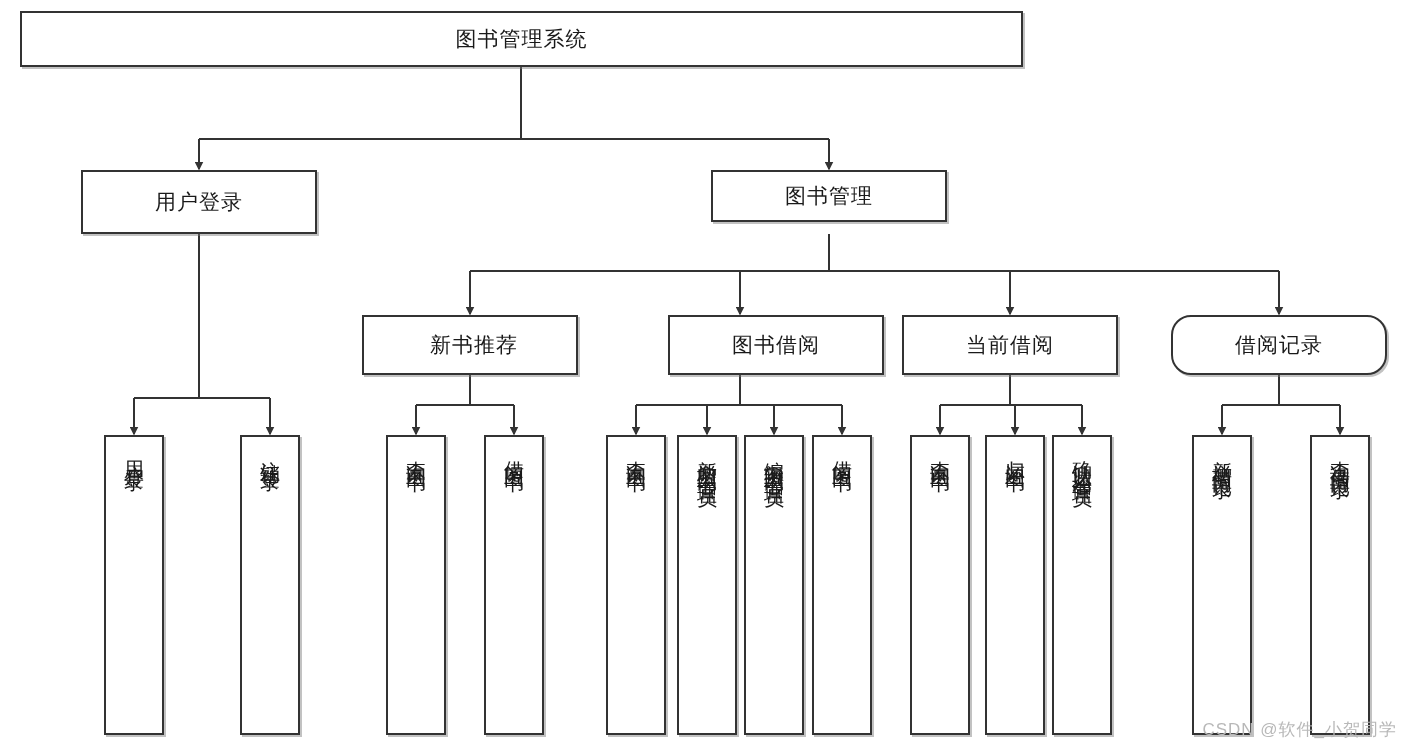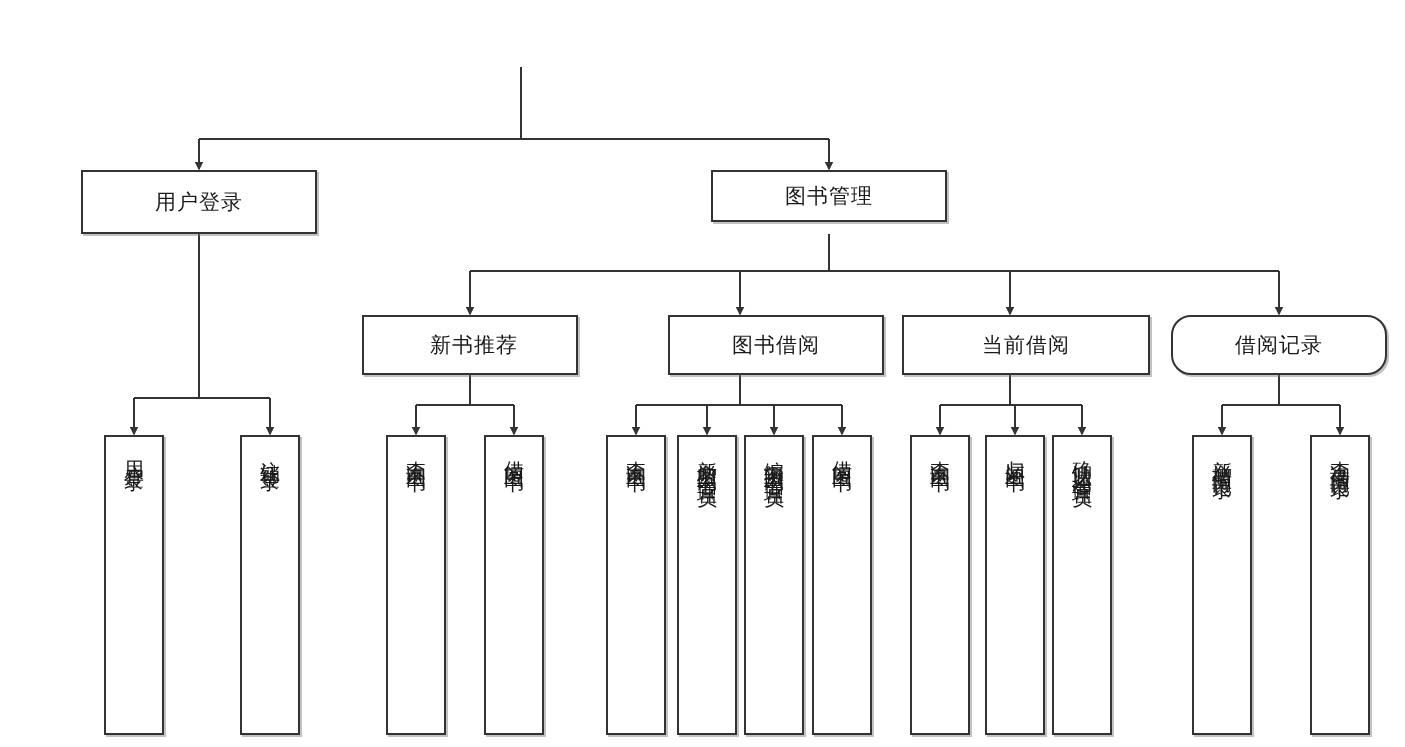--- a/index.html
+++ b/index.html
@@ -109,35 +109,38 @@
         <path d="M774,405 L774,434" marker-end="url(#arrowhead)"></path>
         <path d="M842,405 L842,434" marker-end="url(#arrowhead)"></path>
         <path d="M940,405 L940,434" marker-end="url(#arrowhead)"></path>
         <path d="M1015,405 L1015,434" marker-end="url(#arrowhead)"></path>
         <path d="M1082,405 L1082,434" marker-end="url(#arrowhead)"></path>
         <path d="M1222,405 L1222,434" marker-end="url(#arrowhead)"></path>
         <path d="M1340,405 L1340,434" marker-end="url(#arrowhead)"></path>
       </g>
   </svg>
 
+  <div class="node node-h" id="node-root" style="left: 20px; top: 11px; width: 1003px; height: 56px;">
+    <span class="node-label">图书管理系统</span>
+  </div>
 
   <div id="node-layer">
       <div class="node node-h" style="left: 81px; top: 170px; width: 236px; height: 64px;">
         <span class="node-label">用户登录</span>
       </div>
       <div class="node node-h" style="left: 711px; top: 170px; width: 236px; height: 52px;">
         <span class="node-label">图书管理</span>
       </div>
       <div class="node node-h" style="left: 362px; top: 315px; width: 216px; height: 60px; padding-left: 8px;">
         <span class="node-label">新书推荐</span>
       </div>
       <div class="node node-h" style="left: 668px; top: 315px; width: 216px; height: 60px;">
         <span class="node-label">图书借阅</span>
       </div>
-      <div class="node node-h" style="left: 902px; top: 315px; width: 248px; height: 60px;">
+      <div class="node node-h" style="left: 902px; top: 315px; width: 216px; height: 60px;">
         <span class="node-label">当前借阅</span>
       </div>
       <div class="node node-h" style="left: 1171px; top: 315px; width: 216px; height: 60px; border-radius: 20px;">
         <span class="node-label">借阅记录</span>
       </div>
       <div class="node node-v" style="left: 104px; top: 435px; width: 60px; height: 300px;">
         <span class="node-label">用户登录</span>
       </div>
       <div class="node node-v" style="left: 240px; top: 435px; width: 60px; height: 300px;">
         <span class="node-label">注销登录</span>
@@ -170,13 +173,14 @@
         <span class="node-label">确认归还（管理员）</span>
       </div>
       <div class="node node-v" style="left: 1192px; top: 435px; width: 60px; height: 300px;">
         <span class="node-label">新增借阅记录</span>
       </div>
       <div class="node node-v" style="left: 1310px; top: 435px; width: 60px; height: 300px;">
         <span class="node-label">查询借阅记录</span>
       </div>
     </div>
 
+  <div class="watermark">CSDN @软件_小贺同学</div>
 </div>
 
 </body></html>

